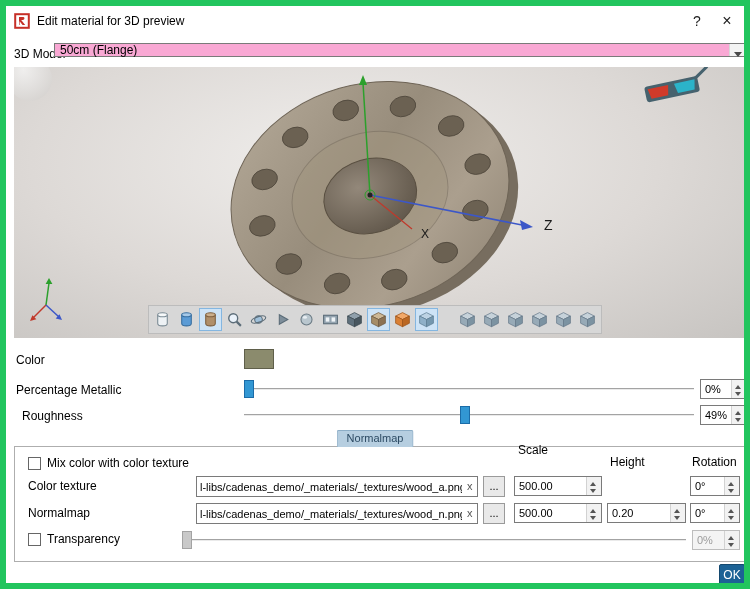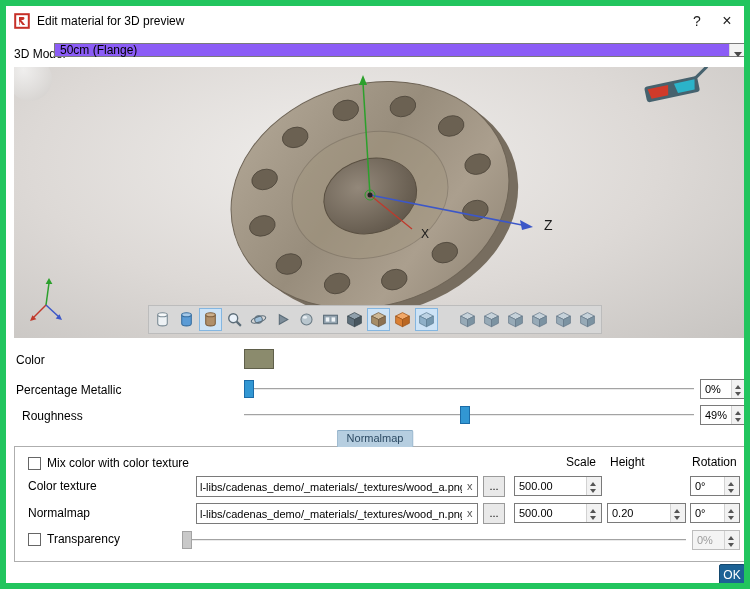--- a/index.html
+++ b/index.html
@@ -9,21 +9,21 @@
   
   .titlebar { position:absolute; left:0; top:0; right:0; height:30px; display:flex; align-items:center; padding:0 2px 0 8px; background:#fff; }
   .app-icon { width:16px; height:16px; display:inline-block; }
   .title { margin-left:7px; font-size:12px; }
   .tb-spacer { flex:1; }
   .tb-btn { width:30px; height:28px; border:none; background:transparent; font-size:14px; color:#222; cursor:pointer; }
   .tb-btn.close { font-size:16px; }
 
   
   .model-label { position:absolute; left:8px; top:41px; }
-  .combo { position:absolute; left:48px; top:37px; width:693px; height:14px; background:#8b5cf6; border:1px solid #7a7a7a; display:flex; align-items:center; padding-left:5px; }
+  .combo { position:absolute; left:48px; top:37px; width:693px; height:14px; background:#f9a8d4; border:1px solid #7a7a7a; display:flex; align-items:center; padding-left:5px; }
   .combo-arrow { margin-left:auto; width:17px; height:100%; border-left:1px solid #d7d7d7; background:#f3f3f3; position:relative; }
   .combo-arrow::after { content:""; position:absolute; left:4px; top:8px; border:4px solid transparent; border-top:5px solid #4a4a4a; }
 
   
   .viewport { position:absolute; left:8px; top:61px; width:734px; height:271px; background:radial-gradient(ellipse at 45% 35%, #f0eeec 0%, #ddd9d6 55%, #c7c4c1 100%); overflow:hidden; }
   .scene { position:absolute; inset:0; width:734px; height:271px; }
   .vtoolbar { position:absolute; left:134px; bottom:4px; height:29px; background:#d7d7d7; border:1px solid #bcbcbc; display:flex; align-items:center; padding:2px; gap:1px; }
   .ti { width:23px; height:23px; border:1px solid transparent; background:transparent; display:flex; align-items:center; justify-content:center; padding:0; cursor:pointer; }
   .ti svg { width:17px; height:17px; }
   .ti.sel { background:#cde3f6; border-color:#84b6e0; }
@@ -311,21 +311,21 @@
         <span class="sp-dn"></span>
       </span>
   </div>
 
   <div class="ext-tab">Normalmap</div>
   <div class="groupbox"></div>
 
   <span class="cb" style="left:22px; top:451px;"></span>
   <span class="lbl" style="left:41px; top:450px;">Mix color with color texture</span>
 
-  <span class="lbl" style="left:512px; top:449px;margin-left:48px;">Scale</span>
+  <span class="lbl" style="left:512px; top:437px;">Scale</span>
   <span class="lbl" style="left:604px; top:449px;">Height</span>
   <span class="lbl" style="left:686px; top:449px;">Rotation</span>
 
   <span class="lbl" style="left:22px; top:473px;">Color texture</span>
   <input class="txt" style="left: 190px; top: 470px; width: 282px;" value="l-libs/cadenas_demo/_materials/_textures/wood_a.png">
   <span class="clear-x" style="left:461px; top:475px;">x</span>
   <button class="browse" style="left:477px; top:470px;">...</button>
   <div class="spin" style="left:508px; top:470px; width:88px;">
     <span class="spin-val">500.00</span>
     <span class="spin-arrows">

